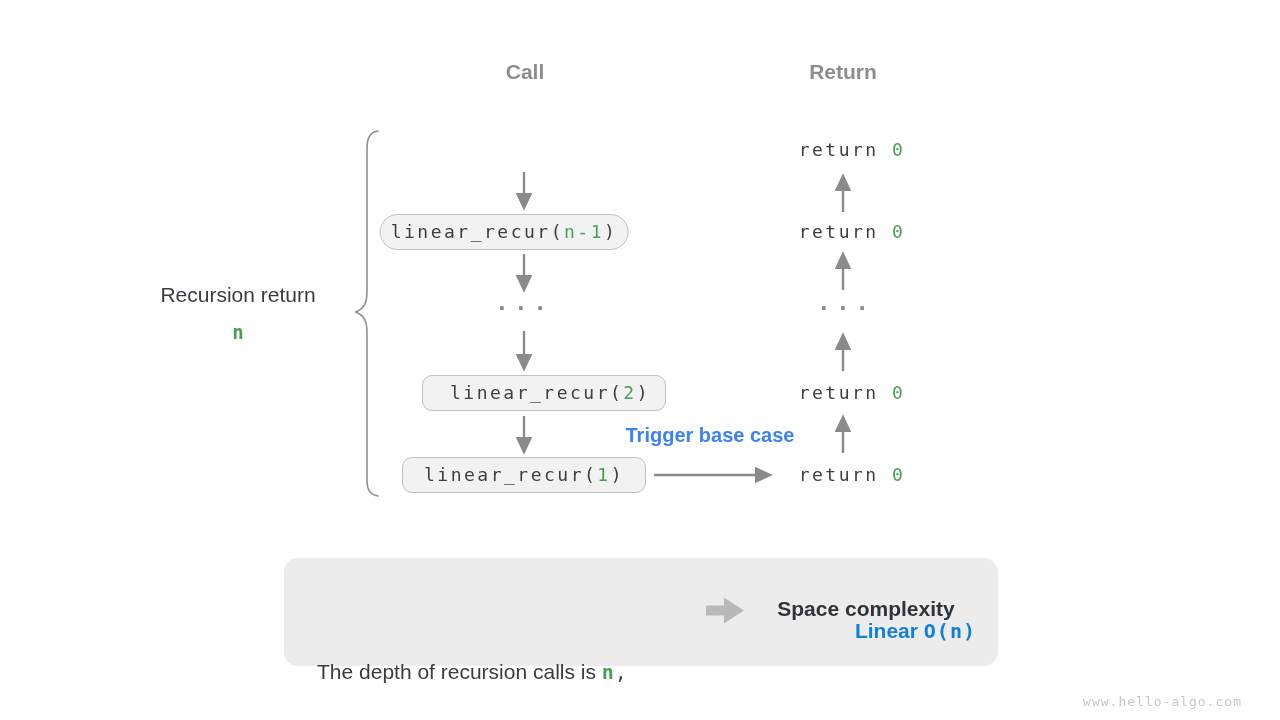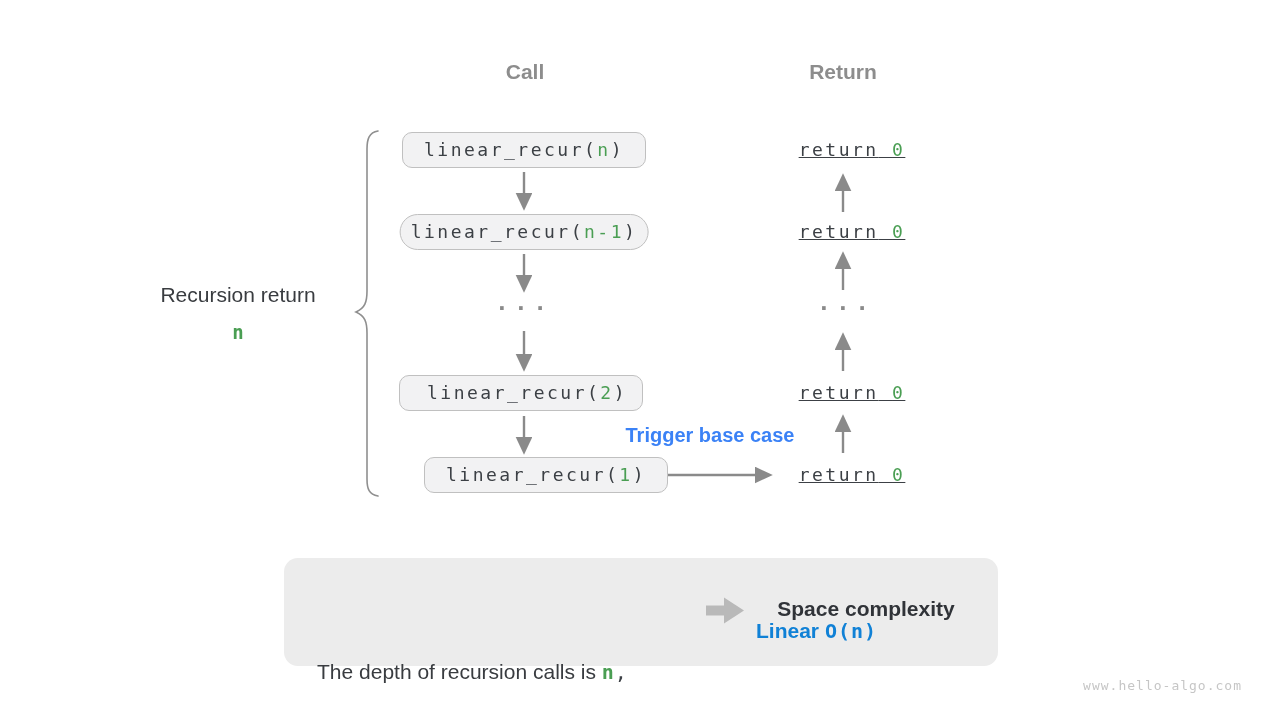--- a/index.html
+++ b/index.html
@@ -14,21 +14,21 @@
   }
   .code-box{
     box-sizing:border-box;min-width:244px;height:36px;line-height:33px;
     background:#f2f2f3;border:1.5px solid #c0c0c0;border-radius:10px;
     text-align:center;font-family:"DejaVu Sans Mono",monospace;font-size:18px;
     letter-spacing:2.5px;color:#3c4045;padding:0 10px;
     transform:translateX(-50%);
   }
   .ret-line{
     font-family:"DejaVu Sans Mono",monospace;font-size:18px;letter-spacing:2.5px;
-    color:#3c4045;white-space:pre;transform:translateX(-50%);text-decoration:underline;
+    color:#3c4045;white-space:pre;transform:translateX(-50%);
   }
   .green{color:#4A9E53;}
   .green-b{color:#4A9E53;font-weight:bold;}
   .ellipsis{
     font-family:"DejaVu Sans Mono",monospace;font-size:22px;font-weight:bold;
     letter-spacing:6px;color:#8a8a8a;transform:translateX(-50%);
   }
   .depth-label{font-size:21px;color:#393c40;text-align:center;width:300px;}
   .depth-n{font-family:"DejaVu Sans Mono",monospace;font-size:19px;font-weight:bold;
     color:#4A9E53;text-align:center;width:300px;}
@@ -40,25 +40,25 @@
     left:284px;top:558px;width:714px;height:108px;background:#ececec;border-radius:14px;
   }
   .summary-text{
     left:317px;top:574px;font-size:21px;line-height:39px;color:#393c40;white-space:pre;
   }
   .summary-text .mono{font-size:20px;letter-spacing:1px;}
   .result-title{
     left:756px;top:597px;width:220px;text-align:center;font-size:21px;font-weight:bold;color:#303338;
   }
   .result-value{
-    left:756px;top:619px;width:220px;text-align:left;font-size:21px;font-weight:bold;color:#1081D6;
+    left:756px;top:619px;width:220px;text-align:right;font-size:21px;font-weight:bold;color:#1081D6;
   }
   .result-value .mono{font-size:20px;letter-spacing:1px;}
   .watermark{
-    right:38px;top:678px;font-family:"DejaVu Sans Mono",monospace;font-size:13px;
+    right:38px;top:694px;font-family:"DejaVu Sans Mono",monospace;font-size:13px;
     letter-spacing:1px;color:#c6c6c6;
   }
   svg.overlay{position:absolute;left:0;top:0;pointer-events:none;}
 </style>
 </head>
 <body>
 
 <div class="canvas">
 
   <svg class="overlay" width="1280" height="720" viewBox="0 0 1280 720">
@@ -82,35 +82,34 @@
 
     <line x1="654" y1="475" x2="768" y2="475" stroke="#8a8a8a" stroke-width="2.4" marker-end="url(#ah)"></line>
   </svg>
 
   <div class="abs col-header" style="left:465px;top:60px;">Call</div>
   <div class="abs col-header" style="left:783px;top:60px;">Return</div>
 
   <div class="abs depth-label" style="left:88px;top:283px;">Recursion return</div>
   <div class="abs depth-n" style="left:88px;top:321px;">n</div>
 
-  <div class="abs code-box" style="left:524px;top:132px;"><span>linear_recur(</span><span class="green">n</span><span>)</span></div>
   <div class="abs ret-line" style="left:852px;top:139px;"><span>return</span><span> </span><span class="green">0</span></div>
 
-  <div class="abs code-box" style="left:524px;top:214px;border-radius:18px;"><span>linear_recur(</span><span class="green">n-1</span><span>)</span></div>
+  <div class="abs code-box" style="left:504px;top:214px;border-radius:18px;"><span>linear_recur(</span><span class="green">n-1</span><span>)</span></div>
   <div class="abs ret-line" style="left:852px;top:221px;"><span>return</span><span> </span><span class="green">0</span></div>
 
   <div class="abs ellipsis" style="left:524px;top:290px;">...</div>
   <div class="abs ellipsis" style="left:846px;top:290px;">...</div>
 
-  <div class="abs code-box" style="left:521px;top:375px;padding-left:22px;"><span>linear_recur(</span><span class="green">2</span><span>)</span></div>
+  <div class="abs code-box" style="left:544px;top:375px;padding-left:22px;"><span>linear_recur(</span><span class="green">2</span><span>)</span></div>
   <div class="abs ret-line" style="left:852px;top:382px;"><span>return</span><span> </span><span class="green">0</span></div>
 
   <div class="abs trigger" style="left:710px;top:424px;">Trigger base case</div>
 
-  <div class="abs code-box" style="left:524px;top:457px;margin-left:22px;"><span>linear_recur(</span><span class="green">1</span><span>)</span></div>
+  <div class="abs code-box" style="left:524px;top:457px;"><span>linear_recur(</span><span class="green">1</span><span>)</span></div>
   <div class="abs ret-line" style="left:852px;top:464px;"><span>return</span><span> </span><span class="green">0</span></div>
 
   <div class="abs summary-box"></div>
 
   <div class="abs summary-text">
     <div><span>The depth of recursion calls is </span><span class="mono green-b">n</span><span class="mono" style="color:#3c4045;">,</span></div>
     
   </div>
 
   <svg class="abs" style="left:705px;top:597px;" width="40" height="28" viewBox="0 0 40 28">

